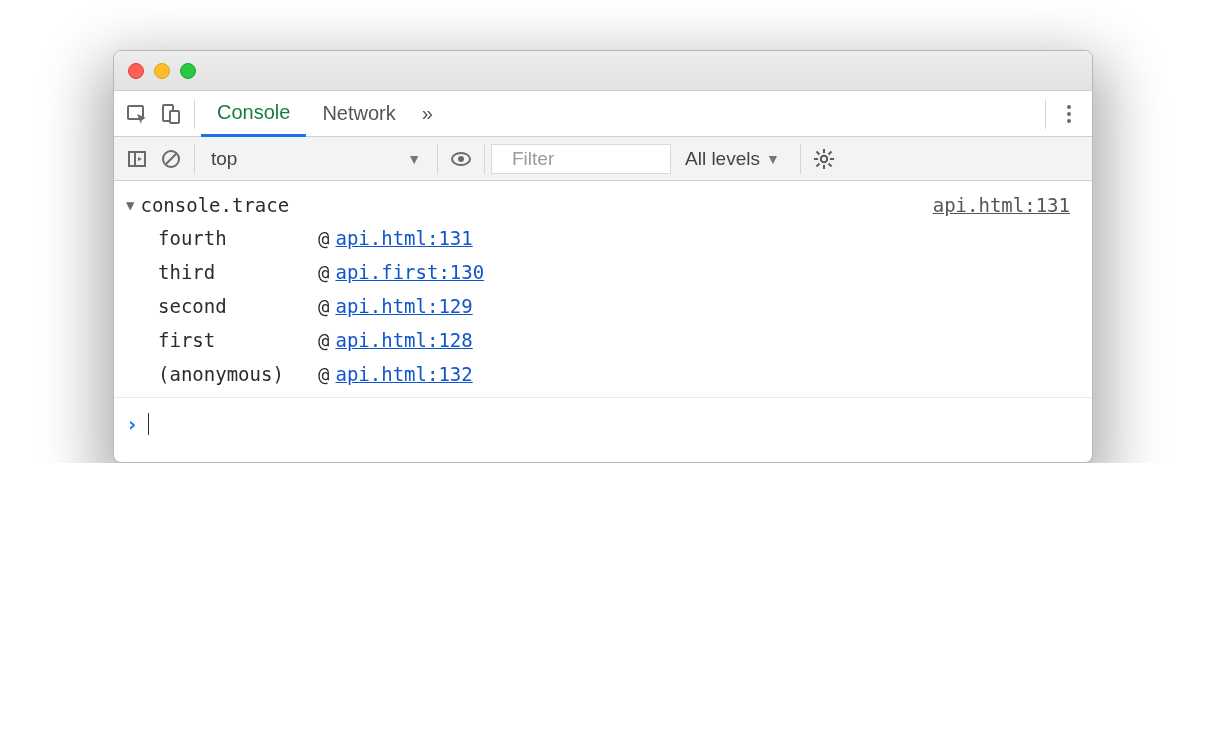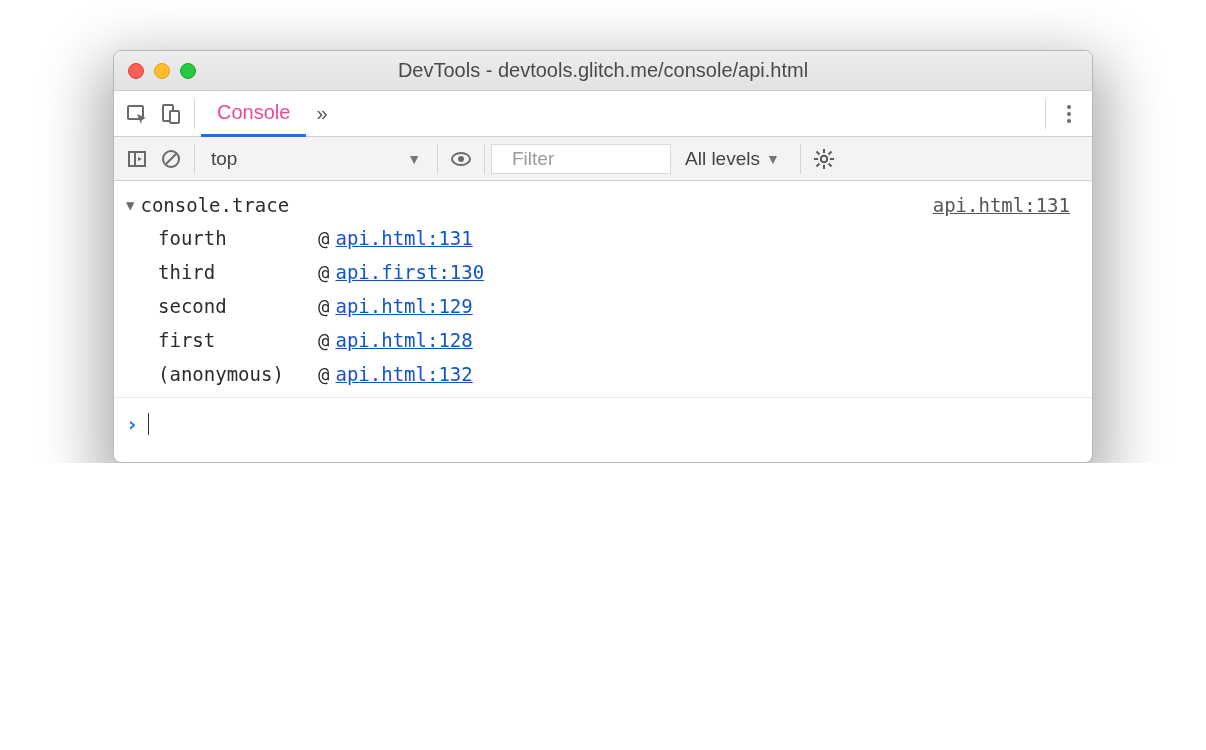--- a/index.html
+++ b/index.html
@@ -63,21 +63,21 @@
     .divider { width: 1px; height: 30px; background: #d6d6d6; margin: 0 6px; }
     .tab {
       padding: 0 16px;
       height: 100%;
       display: flex;
       align-items: center;
       color: #555;
       cursor: default;
     }
     .tab.active {
-      color: #ec4899;
+      color: #15803d;
       border-bottom: 3px solid #1a73e8;
       margin-bottom: -1px;
       font-weight: 400;
     }
     .spacer { flex: 1; }
     .kebab {
       width: 34px; height: 34px;
       display: flex; flex-direction: column;
       align-items: center; justify-content: center;
       gap: 3px;
@@ -180,39 +180,39 @@
 <body>
 
 <div class="window">
 
   <div class="titlebar">
     <div class="traffic">
       <div class="dot red"></div>
       <div class="dot yellow"></div>
       <div class="dot green"></div>
     </div>
-    <div class="title">DevTools - devtools.glitch.me/console/api.html</div>
   </div>
 
   <div class="tabbar">
     <div class="iconbtn">
       <svg width="22" height="22" viewBox="0 0 22 22">
           <rect x="2" y="3" width="15" height="13" rx="1" fill="none" stroke="#6a6a6a" stroke-width="2"></rect>
           <path d="M11 11 L20 15 L16 16 L15 21 Z" fill="#6a6a6a"></path>
         </svg>
     </div>
     <div class="iconbtn">
       <svg width="22" height="22" viewBox="0 0 22 22">
           <rect x="3" y="2" width="10" height="16" rx="1" fill="none" stroke="#6a6a6a" stroke-width="2"></rect>
           <rect x="10" y="8" width="9" height="12" rx="1" fill="#fff" stroke="#6a6a6a" stroke-width="2"></rect>
         </svg>
     </div>
     <div class="divider"></div>
 
     <div class="tab active">Console</div>
+    <div class="tab">Network</div>
     <div class="more-chevrons">»</div>
 
     <div class="spacer"></div>
     <div class="divider"></div>
     <div class="kebab">
       <span></span>
         <span></span>
         <span></span>
     </div>
   </div>

